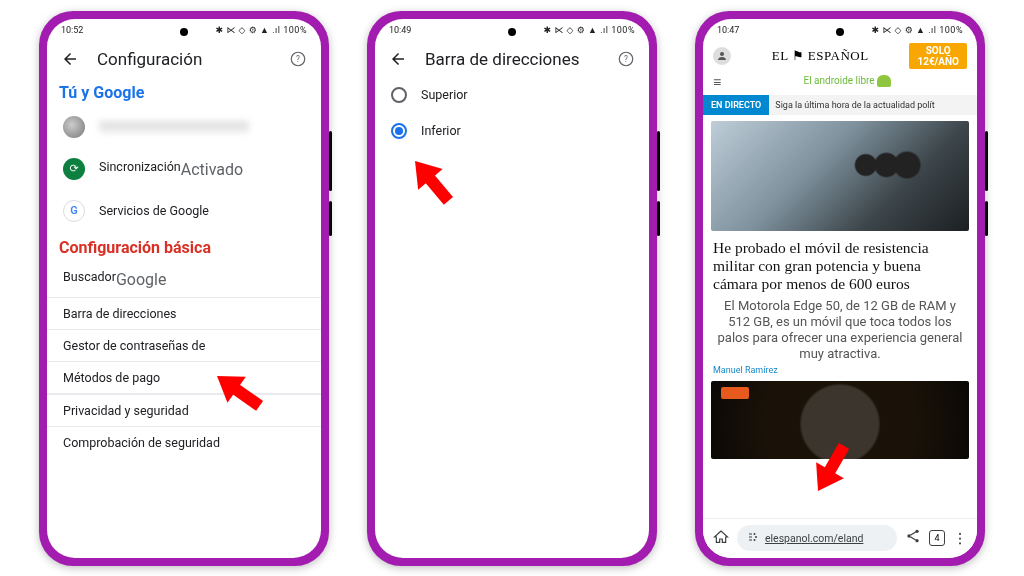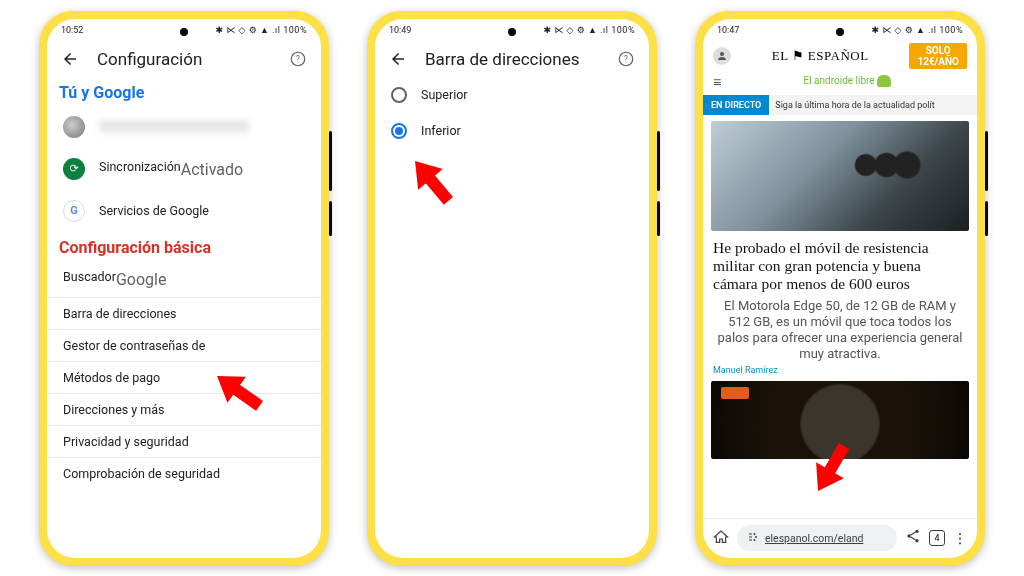--- a/index.html
+++ b/index.html
@@ -9,21 +9,21 @@
     width: 1024px;
     height: 576px;
     display: flex;
     justify-content: space-around;
     align-items: center;
     padding: 10px 20px;
   }
   .phone {
     width: 290px;
     height: 555px;
-    background: #fde047;
+    background: #a21caf;
     border-radius: 34px;
     padding: 8px;
     position: relative;
     box-shadow: 0 2px 8px rgba(0,0,0,.25);
   }
   .phone::before, .phone::after {
     content:'';
     position:absolute;
     background:#000;
     right:-3px;
@@ -224,23 +224,20 @@
     </div>
     <div class="divider"></div>
     <div class="row tight">
       <span>Gestor de contraseñas de</span>
     </div>
     <div class="divider"></div>
     <div class="row tight">
       <span>Métodos de pago</span>
     </div>
     <div class="divider"></div>
-    <div class="row tight">
-      <span>Direcciones y más</span>
-    </div>
     <div class="divider"></div>
     <div class="row tight">
       <span>Privacidad y seguridad</span>
     </div>
     <div class="divider"></div>
     <div class="row tight">
       <span>Comprobación de seguridad</span>
     </div>
 
     <div class="redarrow" style="left:170px; top:345px; transform:rotate(35deg);">

